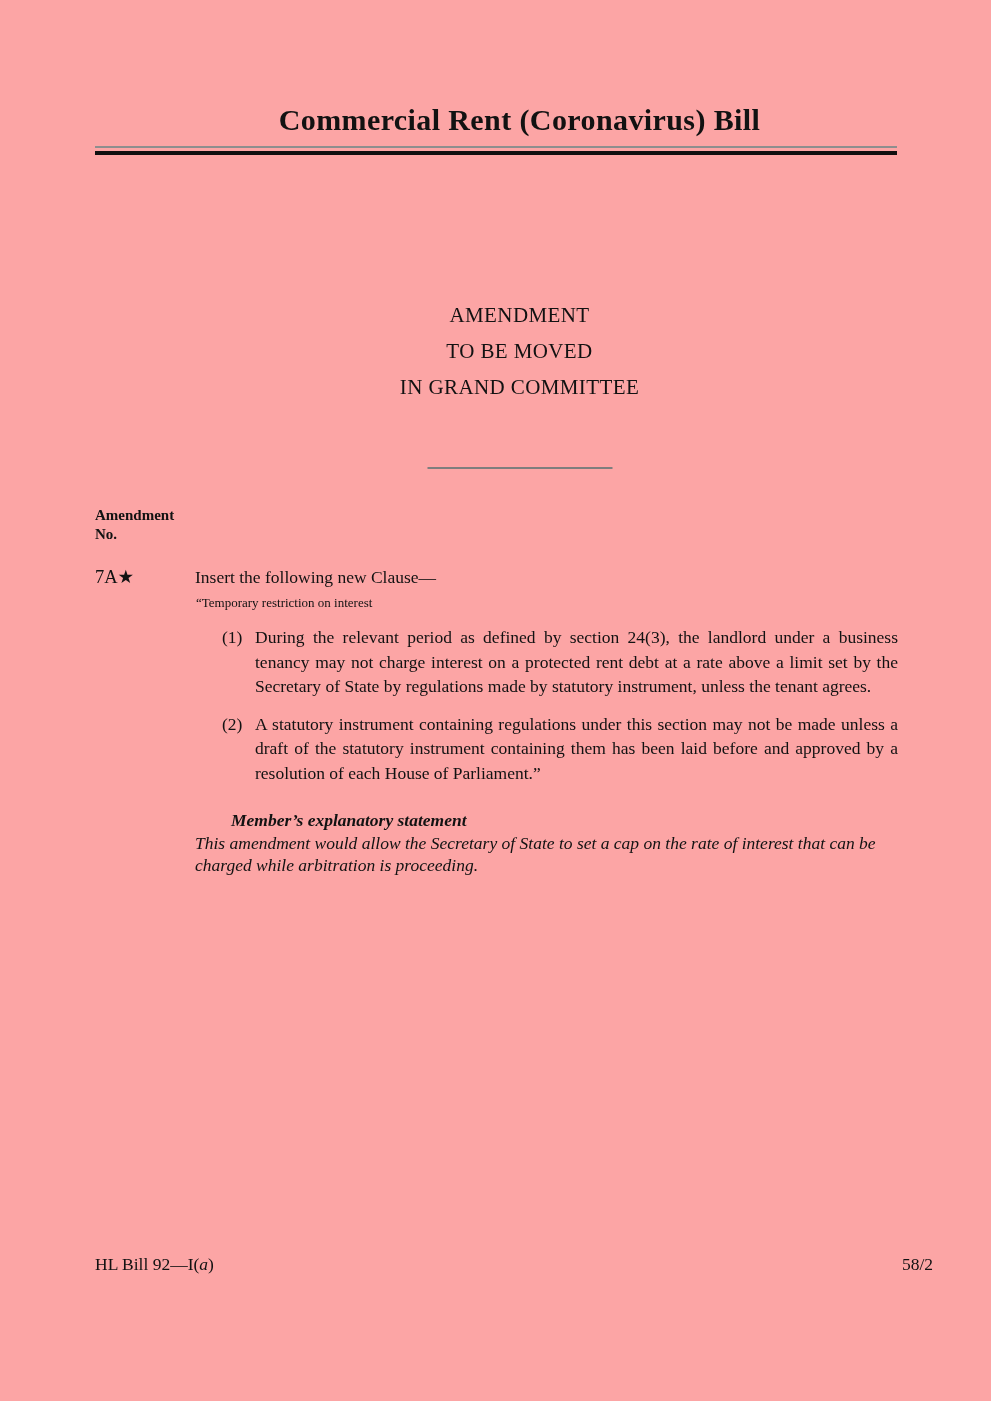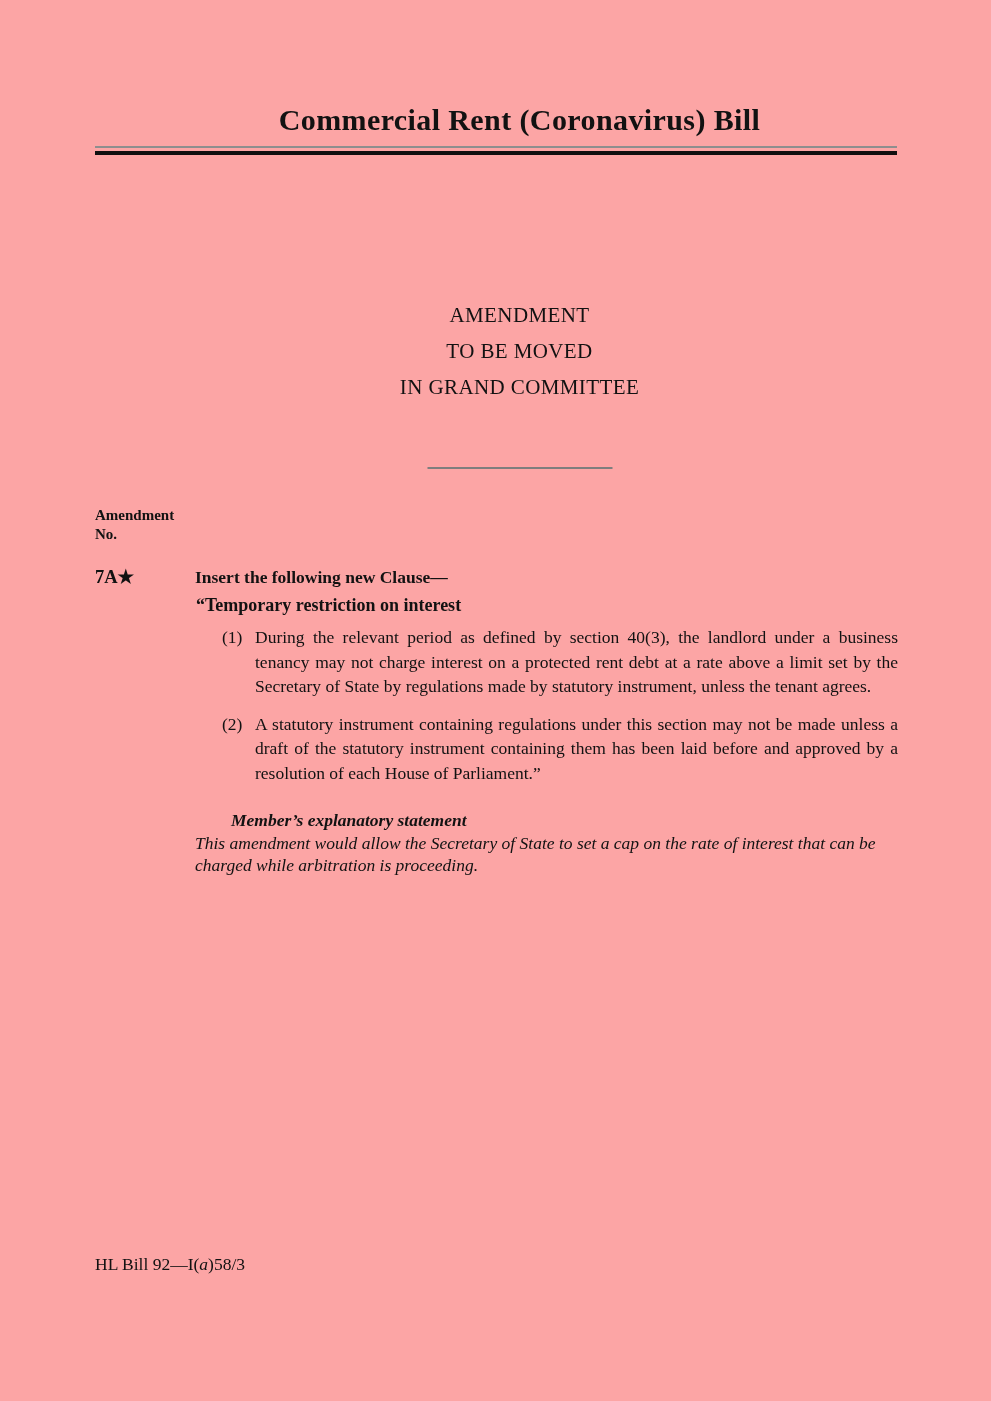--- a/index.html
+++ b/index.html
@@ -95,35 +95,34 @@
     font-size: 17.5px;
     letter-spacing: 0.6px;
   }
 
   
   .amendment-number {
     position: absolute;
     top: 566px;
     left: 95px;
     font-size: 18.5px;
-    font-weight: bold;
+    font-weight: normal;
   }
   .instruction {
     position: absolute;
     top: 567px;
     left: 195px;
     font-size: 17.5px;
-    font-weight: bold;
   }
   .new-clause-title {
     position: absolute;
     top: 595px;
     left: 196px;
-    font-size: 18px;
-    font-weight: bold;
+    font-size: 13px;
+    font-weight: normal;
   }
   .paragraphs {
     position: absolute;
     top: 625px;
     left: 222px;
     width: 676px;
     font-size: 17.5px;
     line-height: 24.6px;
   }
   .para {
@@ -161,20 +160,21 @@
     line-height: 22px;
   }
 
   
   .footer {
     position: absolute;
     top: 1254px;
     left: 95px;
     right: 106px;
     display: flex;
+    justify-content: space-between;
     font-size: 17.5px;
   }
   .footer .italic { font-style: italic; }
 </style>
 </head>
 <body>
 
 <div class="page">
 
   <h1 class="bill-title">Commercial Rent (Coronavirus) Bill</h1>
@@ -201,30 +201,30 @@
 
   <div class="amendment-number">7A★</div>
 
   <div class="instruction">Insert the following new Clause—</div>
 
   <div class="new-clause-title">“Temporary restriction on interest</div>
 
   <div class="paragraphs">
     <div class="para">
       <span class="para-num">(1)</span>
-      <span class="para-text">During the relevant period as defined by section 40(3), the landlord under a business tenancy may not charge interest on a protected rent debt at a rate above a limit set by the Secretary of State by regulations made by statutory instrument, unless the tenant agrees.</span>
+      <span class="para-text">During the relevant period as defined by section 24(3), the landlord under a business tenancy may not charge interest on a protected rent debt at a rate above a limit set by the Secretary of State by regulations made by statutory instrument, unless the tenant agrees.</span>
     </div>
     <div class="para">
       <span class="para-num">(2)</span>
       <span class="para-text">A statutory instrument containing regulations under this section may not be made unless a draft of the statutory instrument containing them has been laid before and approved by a resolution of each House of Parliament.”</span>
     </div>
   </div>
 
   <div class="explanatory-heading">Member’s explanatory statement</div>
 
   <div class="explanatory-text">This amendment would allow the Secretary of State to set a cap on the rate of interest that can be charged while arbitration is proceeding.</div>
 
   <div class="footer">
     <span class="footer-left"><span>HL Bill 92—I(</span><span class="italic">a</span><span>)</span></span>
-    <span class="footer-right">58/3</span>
+    <span class="footer-right">58/2</span>
   </div>
 
 </div>
 
 </body></html>

